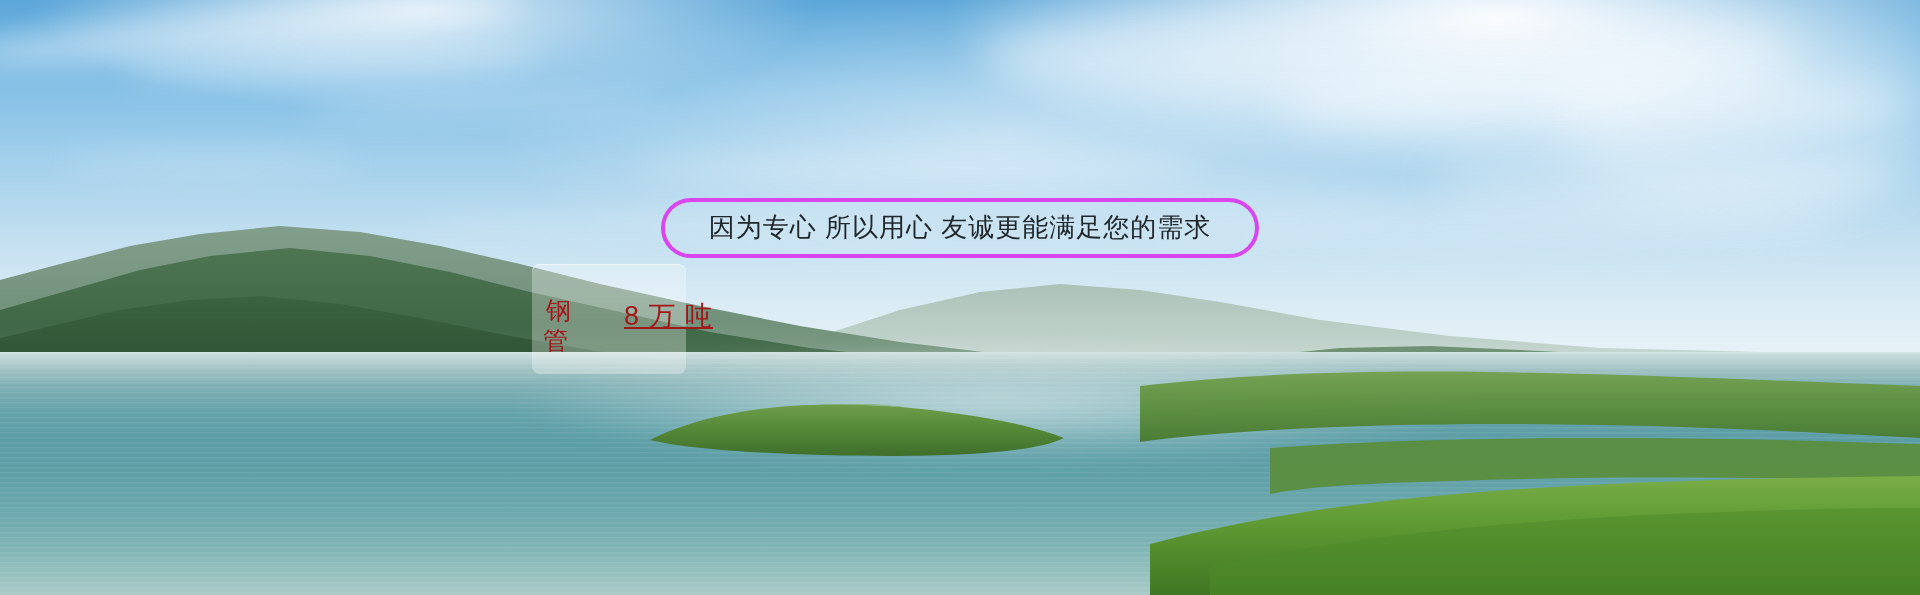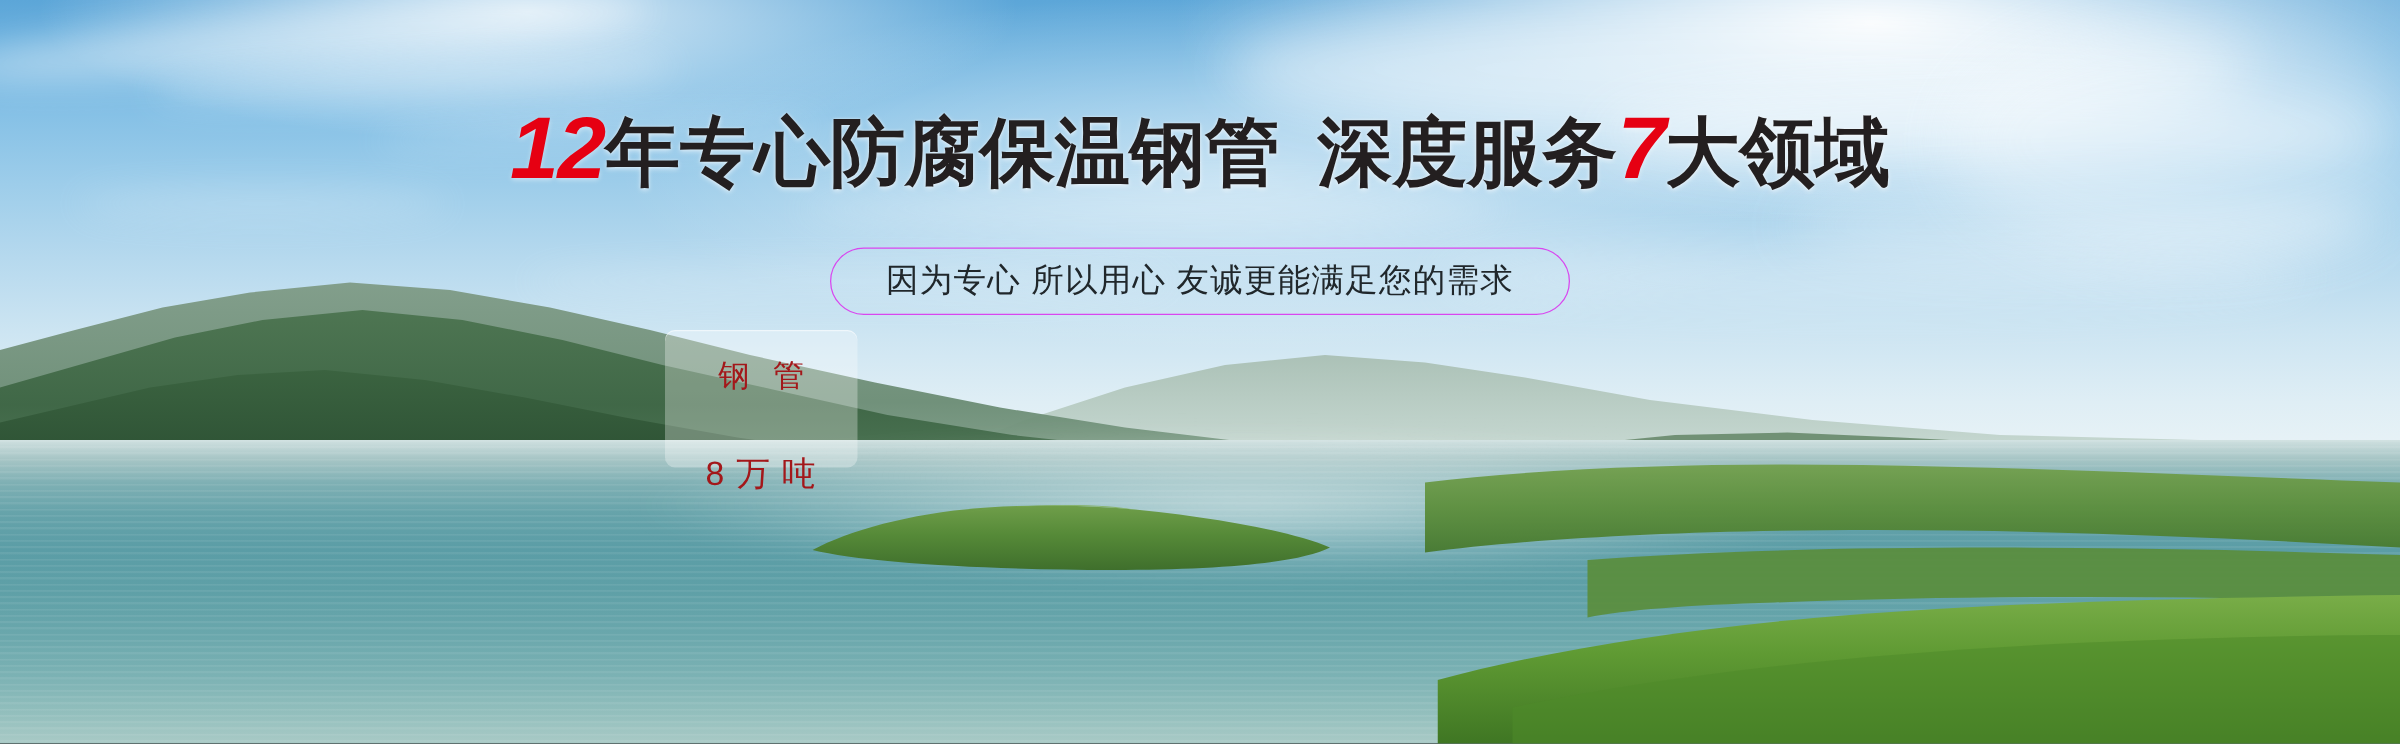--- a/index.html
+++ b/index.html
@@ -158,21 +158,21 @@
 
   .subtitle-wrap {
     position: absolute;
     left: 0; top: 198px;
     width: 1920px;
     text-align: center;
   }
   .subtitle {
     display: inline-block;
     padding: 9px 44px 11px;
-    border: 1px solid #d946ef;
+    border: 4px solid #d946ef;
     border-radius: 30px;
     font-size: 26px;
     line-height: 32px;
     color: #20272b;
     letter-spacing: 1px;
     white-space: nowrap;
   }
 
   
   .cards {
@@ -184,41 +184,42 @@
   .card {
     width: 154px;
     height: 110px;
     padding: 12px 8px 10px;
     box-sizing: border-box;
     border-radius: 8px;
     background: rgba(255,255,255,0.30);
     box-shadow: inset 0 1px 0 rgba(255,255,255,0.55);
     text-align: center;
     display: flex;
-    flex-direction: column;
+    flex-direction: row;
     justify-content: space-between;
     align-items: center;
     gap: 47px;
   }
   .card-title {
     font-size: 25px;
     line-height: 30px;
     color: #a3171a;
     letter-spacing: 6px;
     text-indent: 6px;
     font-weight: normal;
     margin-top: 10px;
   }
   .card-value {
     font-size: 27px;
     line-height: 32px;
     color: #a3171a;
     letter-spacing: 1px;
     margin-bottom: 8px;
     white-space: nowrap;
+    text-decoration: underline;
   }
   .card-value sup {
     font-size: 16px;
     vertical-align: super;
     line-height: 0;
   }
 </style>
 </head>
 <body>
 
@@ -315,23 +316,20 @@
           <stop offset="0%" stop-color="#79ad48"></stop>
           <stop offset="40%" stop-color="#5f9a33"></stop>
           <stop offset="100%" stop-color="#3f7623"></stop>
         </linearGradient>
       </defs>
       <path d="M0,74 C90,50 200,32 330,22 C460,12 600,8 770,6 L770,125 L0,125 Z" fill="url(#grassG)"></path>
       <path d="M60,96 C180,70 340,52 520,44 C620,40 700,38 770,38 L770,125 L60,125 Z" fill="#4f8a2a" opacity="0.55"></path>
     </svg>
   </div>
 
-  <div class="headline">
-    <span class="num">12</span><span>年</span><span>专心防腐保温钢管</span><span class="gap"></span><span>深度服务</span><span class="num">7</span><span>大领域</span>
-  </div>
 
   <div class="subtitle-wrap">
     <div class="subtitle">因为专心 所以用心  友诚更能满足您的需求</div>
   </div>
 
   <div class="cards">
 
     <div class="card">
       <div class="card-title">钢 管</div>
       <div class="card-value"><span>8 万 吨</span></div>

